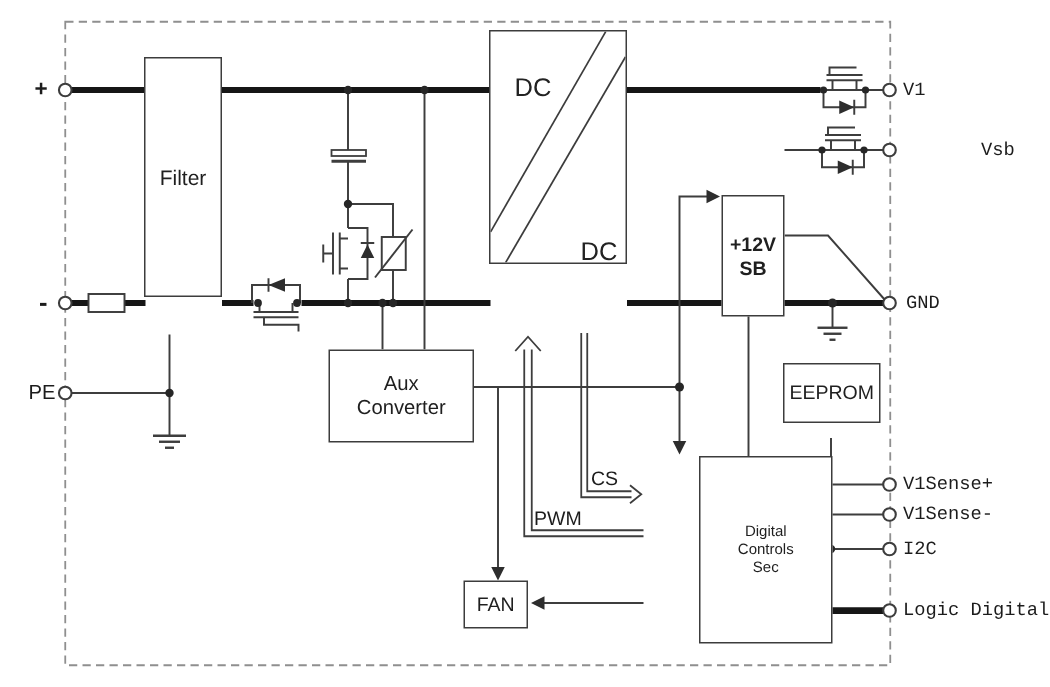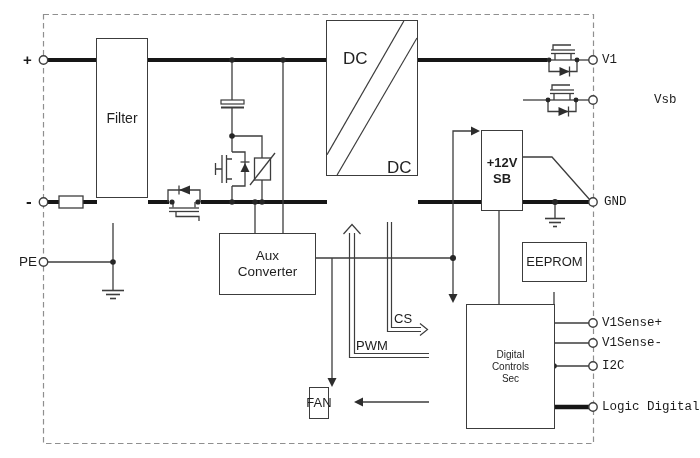--- a/index.html
+++ b/index.html
@@ -220,21 +220,21 @@
   <div class="block" style="left:522px;top:242px;width:65px;height:40px;font-size:13px;">
     <span>EEPROM</span>
   </div>
 
   <div class="block" style="left:428px;top:304px;width:89px;height:125px;font-size:10px;margin-left:38px;">
     <span>Digital</span>
     <span>Controls</span>
     <span>Sec</span>
   </div>
 
-  <div class="block" style="left:309px;top:387px;width:20px;height:32px;font-size:13px;">
+  <div class="block" style="left:309px;top:387px;width:43px;height:32px;font-size:13px;">
     <span>FAN</span>
   </div>
 
   <div class="lbl" style="left:23px;top:51px;font-size:15px;font-weight:bold;">+</div>
   <div class="lbl" style="left:26px;top:192px;font-size:17px;font-weight:bold;">-</div>
   <div class="lbl" style="left:19px;top:254px;font-size:13.5px;">PE</div>
 
   <div class="lbl lbl-term" style="left:602px;top:53px;">V1</div>
   <div class="lbl lbl-term" style="left:622px;top:93px;margin-left:32px;">Vsb</div>
   <div class="lbl lbl-term" style="left:604px;top:195px;">GND</div>

